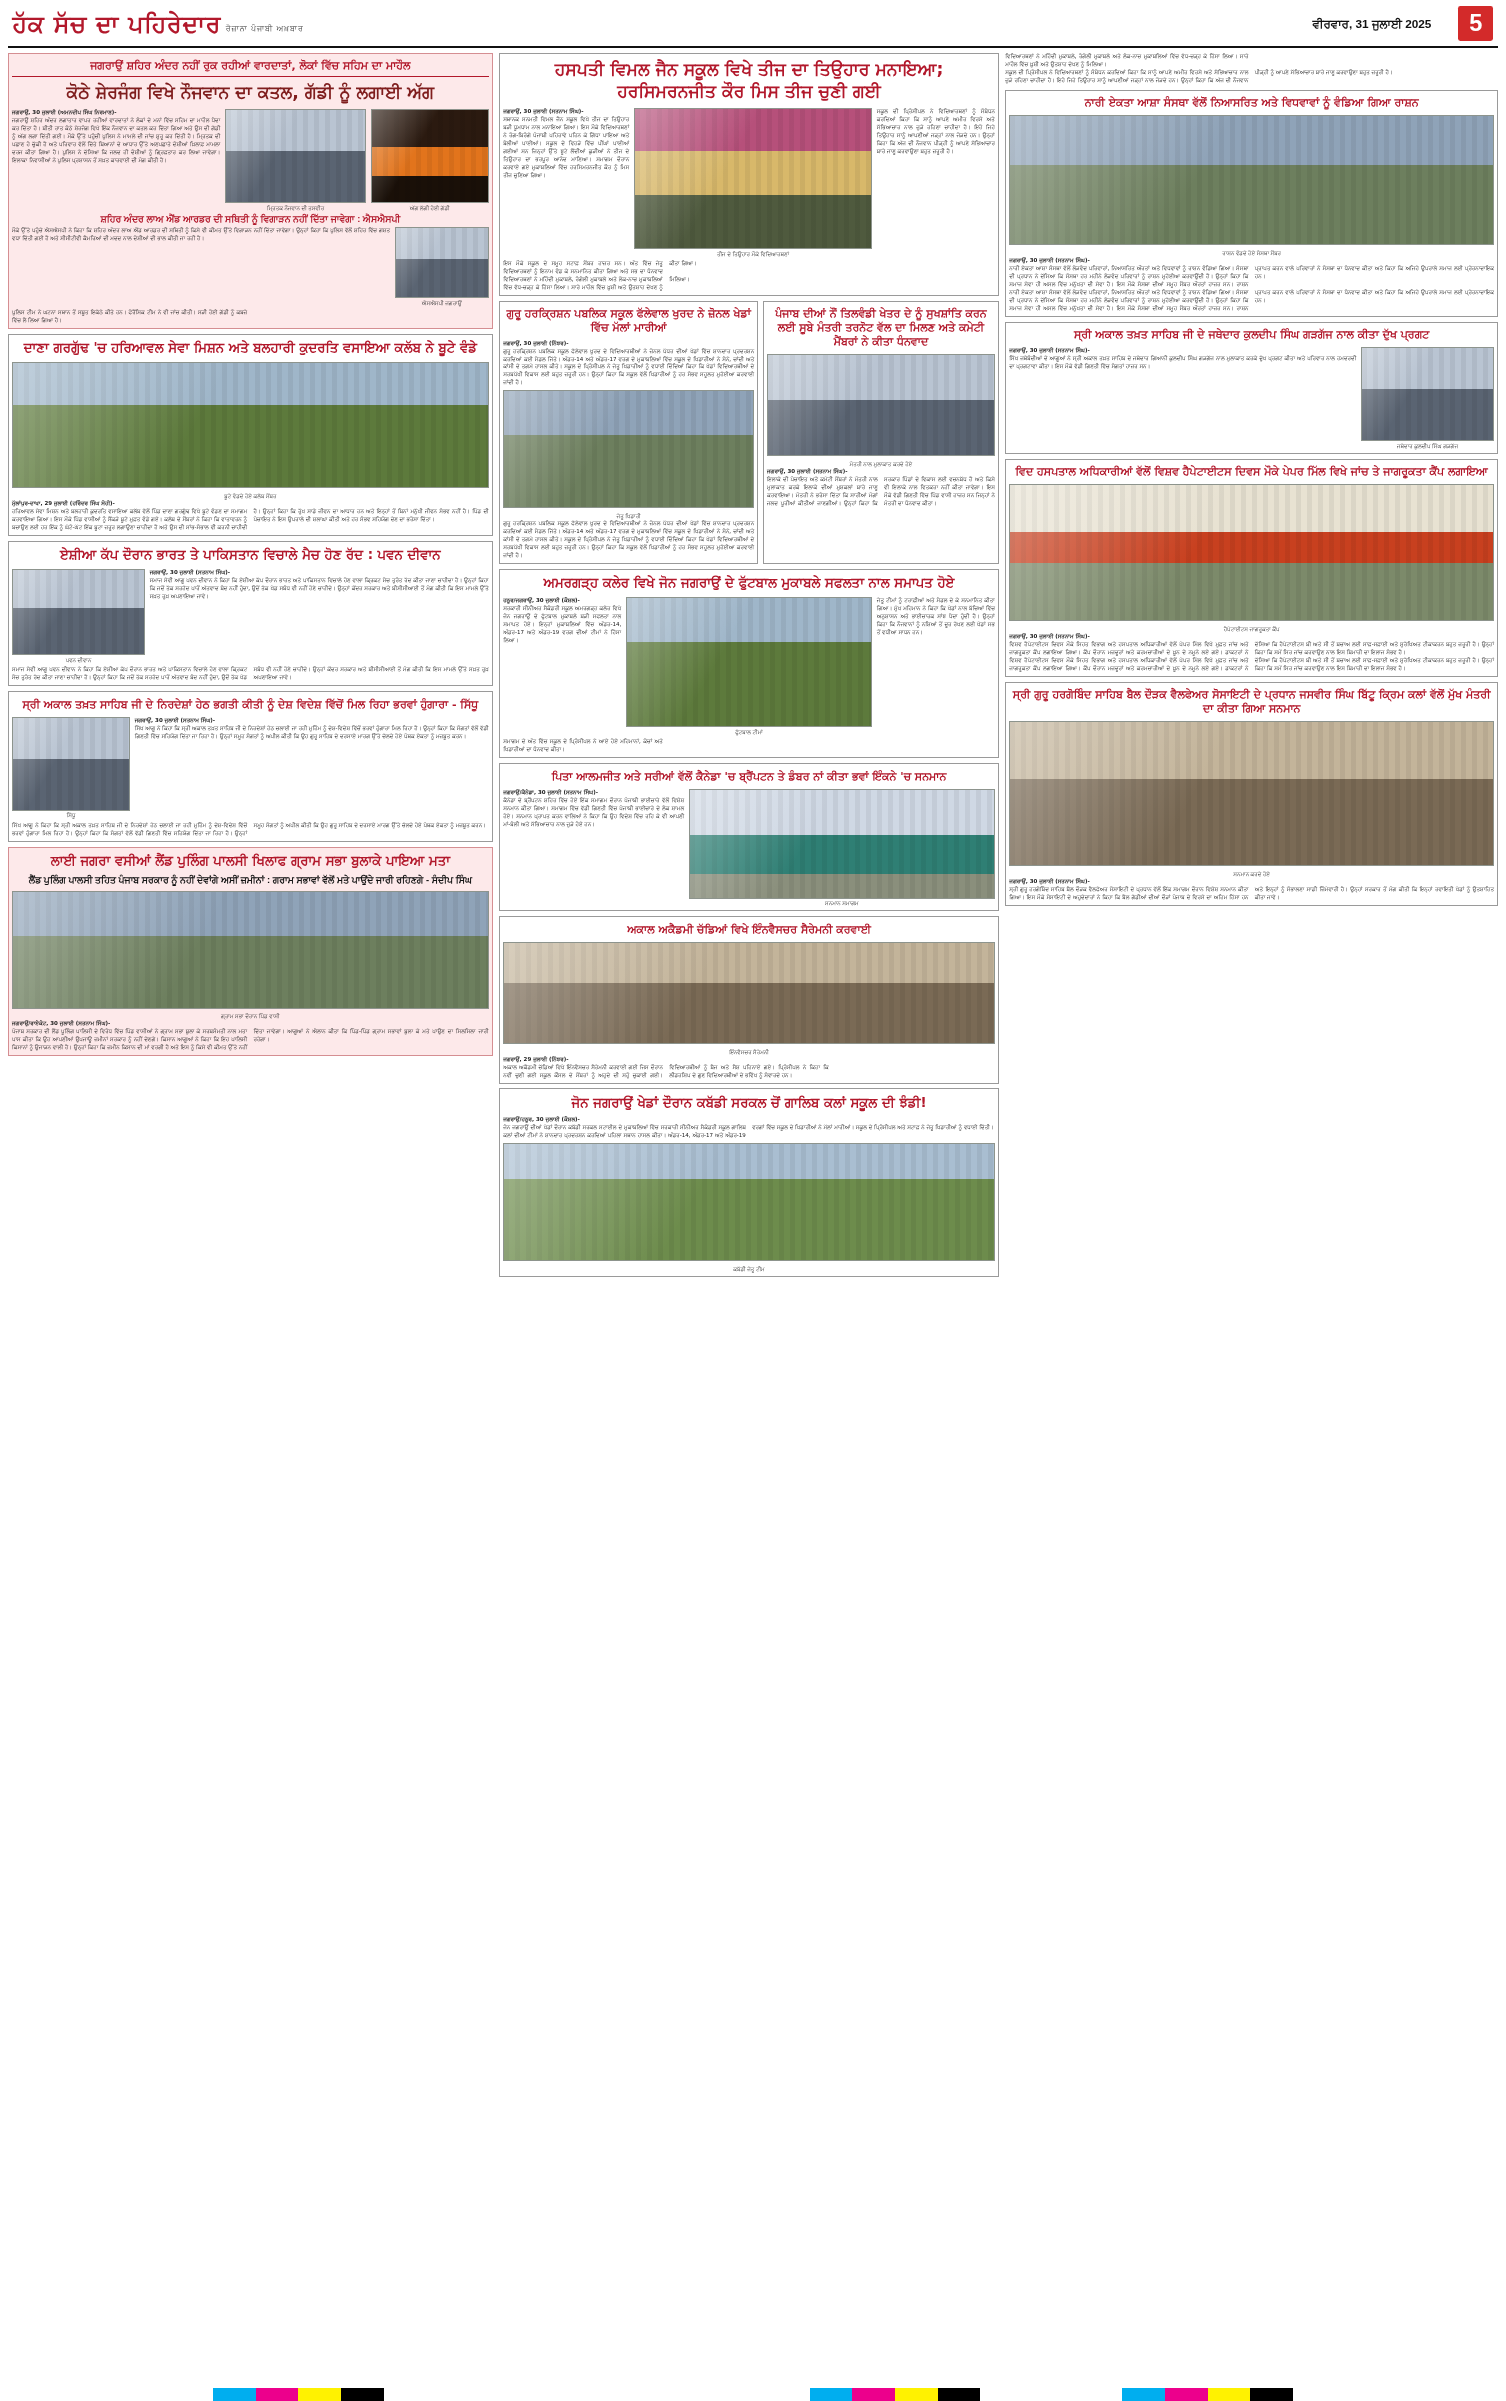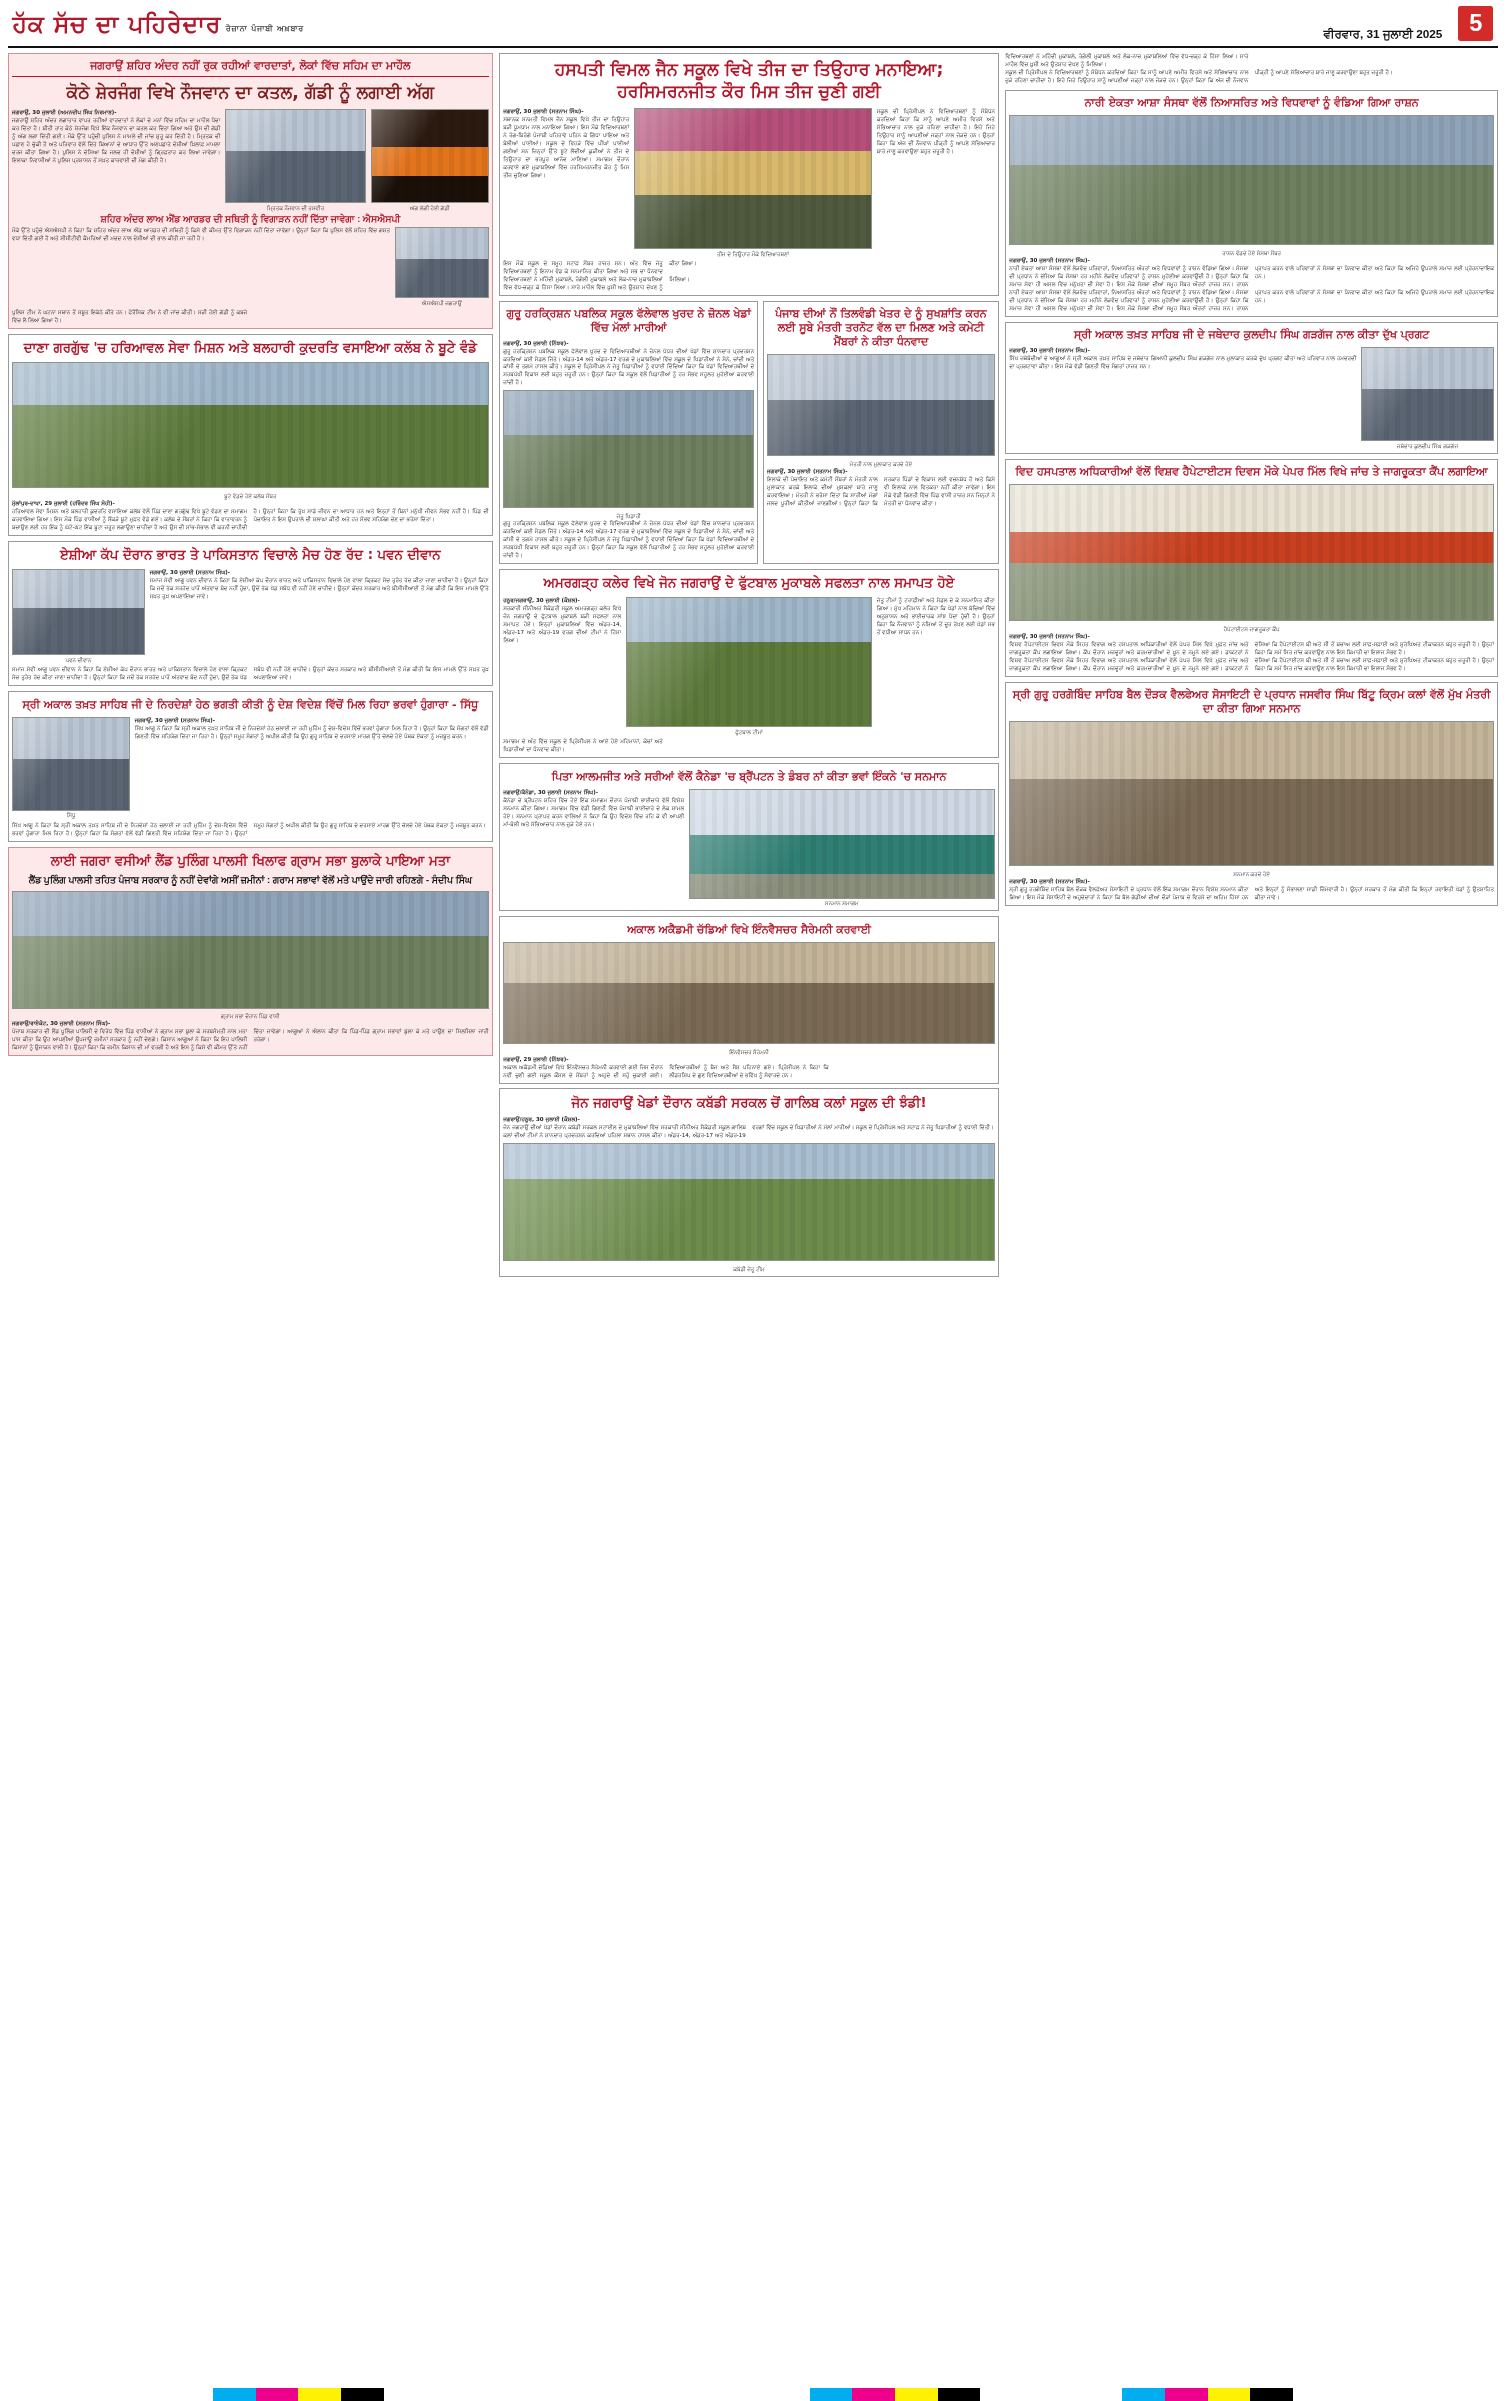--- a/index.html
+++ b/index.html
@@ -25,23 +25,23 @@
     padding:1.6px 4.7px 6.3px 4.7px;
     height:42px;
   }
   .logo {
     font-family:"DejaVu Sans", sans-serif;
     font-size:23.6px; font-weight:bold; letter-spacing:0.8px;
     color:#b2182b;
     display:flex; align-items:flex-end; gap:4.7px;
   }
   .logo .sub {
-    font-size:7.9px; color:#444; font-weight:bold; padding-bottom:3.9px;
-  }
-  .mast-right { display:flex; align-items:flex-end; gap:16px; }
+    font-size:7.9px; color:#444; font-weight:normal; padding-bottom:3.9px;
+  }
+  .mast-right { display:flex; align-items:center; gap:27px; }
   .mast-date { font-size:11.8px; font-weight:bold; color:#111; }
   .page-num {
     background:#d32a2a; color:#fff; font-size:23.6px; font-weight:bold;
     width:35px; height:35px; display:flex; align-items:center; justify-content:center;
     border-radius:2.4px;
   }
 
   
   .grid { display:flex; gap:6.3px; margin-top:4.7px; }
   .col { display:flex; flex-direction:column; gap:4.7px; }

